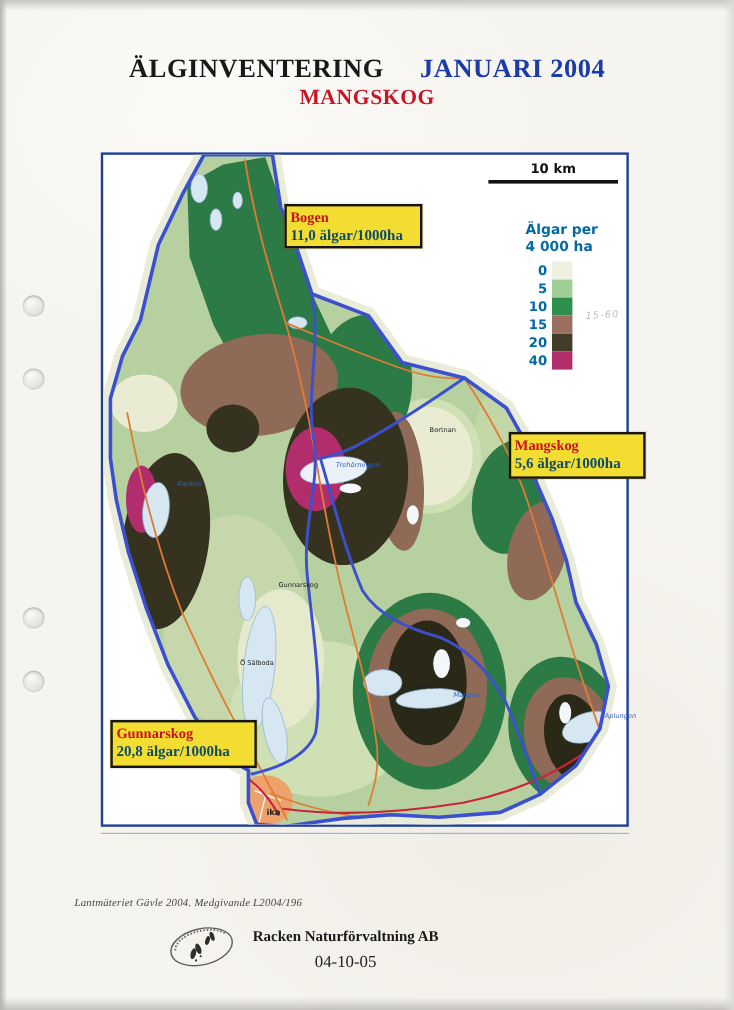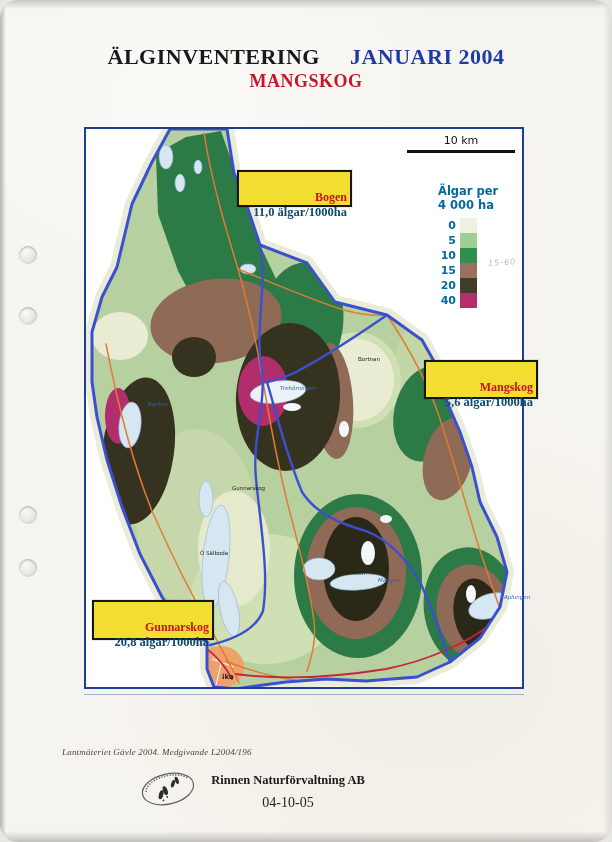--- a/index.html
+++ b/index.html
@@ -4,21 +4,20 @@
 <style>
   html,body{margin:0;padding:0;background:#e9e7e1;}
   *{box-sizing:border-box;}
   #page{
     position:relative;width:612px;height:842px;margin:0 auto;overflow:hidden;
     background:
       radial-gradient(ellipse 420px 300px at 30% 12%, rgba(255,255,255,.55), rgba(255,255,255,0) 70%),
       radial-gradient(ellipse 500px 400px at 70% 80%, rgba(235,232,224,.6), rgba(235,232,224,0) 70%),
       #f6f4ee;
     font-family:"Liberation Serif", serif;
-    border-radius:18px;
   }
   
   .edge{position:absolute;pointer-events:none;}
   .edge.top{left:0;top:0;width:612px;height:9px;background:linear-gradient(#c9c7c1,rgba(201,199,193,0));}
   .edge.bottom{left:0;bottom:0;width:612px;height:11px;background:linear-gradient(rgba(197,195,189,0),#c3c1bb);}
   .edge.left{left:0;top:0;width:6px;height:842px;background:linear-gradient(90deg,#b5b3ad,rgba(181,179,173,0));}
   .edge.right{right:0;top:0;width:9px;height:842px;background:linear-gradient(270deg,#dcdad4,rgba(220,218,212,0));}
 
   .hole{
     position:absolute;left:19px;width:18px;height:18px;border-radius:50%;
@@ -37,36 +36,36 @@
   #map{
     position:absolute;left:84px;top:127px;width:440px;height:562px;
     background:#ffffff;border:2px solid #1d3f94;
   }
   #map svg{position:absolute;left:0;top:0;}
   .map-underline{position:absolute;left:84px;top:694px;width:440px;height:1px;background:#9fb6c9;}
 
   
   .scalebar{position:absolute;left:321px;top:5px;width:108px;text-align:center;
     font-family:"DejaVu Sans",sans-serif;}
-  .scalebar .lbl{font-size:11px;font-weight:normal;color:#111;}
+  .scalebar .lbl{font-size:11px;font-weight:bold;color:#111;}
   .scalebar .bar{margin-top:3px;height:3px;background:#111;}
 
   
   .legend{position:absolute;left:348px;top:55px;width:90px;font-family:"DejaVu Sans",sans-serif;color:#0369a1;}
   .legend .head{font-size:11.5px;font-weight:bold;line-height:1.25;text-align:left;padding-left:4px;}
   .lrows{margin-top:5px;}
   .lrow{display:flex;align-items:stretch;height:15px;}
   .lnum{width:26px;text-align:right;font-size:11px;font-weight:bold;line-height:15px;padding-right:4px;}
   .lsw{width:17px;height:15px;}
   .hand-note{position:absolute;left:402px;top:129px;font-family:"DejaVu Sans",sans-serif;
     font-size:8px;font-style:italic;color:#a7abb4;transform:rotate(-3deg);letter-spacing:1px;opacity:.8;}
 
   
-  .area-box{position:absolute;background:#f2dd30;border:2px solid #151515;text-align:right;
-    padding:18px 3px 1px 3px;line-height:1.25;box-shadow:0 0 0 1px rgba(0,0,0,.08);}
+  .area-box{position:absolute;background:#f2dd30;border:2px solid #151515;text-align:left;
+    padding:2px 3px 1px 3px;line-height:1.25;box-shadow:0 0 0 1px rgba(0,0,0,.08);}
   .area-box .nm{font-weight:bold;font-size:12px;color:#cc1022;}
   .area-box .val{font-weight:bold;font-size:12.5px;color:#0c4a6e;}
   #box-bogen{left:237px;top:170px;width:115px;height:37px;}
   #box-mangskog{left:424px;top:360px;width:114px;height:39px;}
   #box-gunnarskog{left:92px;top:600px;width:122px;height:40px;}
 
   
   .pl{position:absolute;font-family:"DejaVu Sans",sans-serif;font-size:5.5px;color:#222;white-space:nowrap;margin-left:36px;}
   .pl.water{color:#2f62b8;font-style:italic;}
   .pl.town{font-weight:bold;font-size:7px;}
@@ -275,15 +274,15 @@
         <ellipse cx="21" cy="25" rx="2.2" ry="4.6" transform="rotate(28 21 25)"></ellipse>
         <ellipse cx="26" cy="22" rx="2.2" ry="4.6" transform="rotate(-8 26 22)"></ellipse>
         <ellipse cx="35" cy="17" rx="1.8" ry="3.8" transform="rotate(30 35 17)"></ellipse>
         <ellipse cx="39.5" cy="14.5" rx="1.8" ry="3.8" transform="rotate(-6 39.5 14.5)"></ellipse>
         <circle cx="22" cy="31" r="0.9"></circle>
         <circle cx="26.5" cy="28.5" r="0.9"></circle>
       </g>
     </g>
   </svg>
 
-  <div class="company">Rinnen Naturförvaltning AB</div>
+  <div class="company">Racken Naturförvaltning AB</div>
   <div class="datestamp">04-10-05</div>
 </div>
 
 </body></html>

